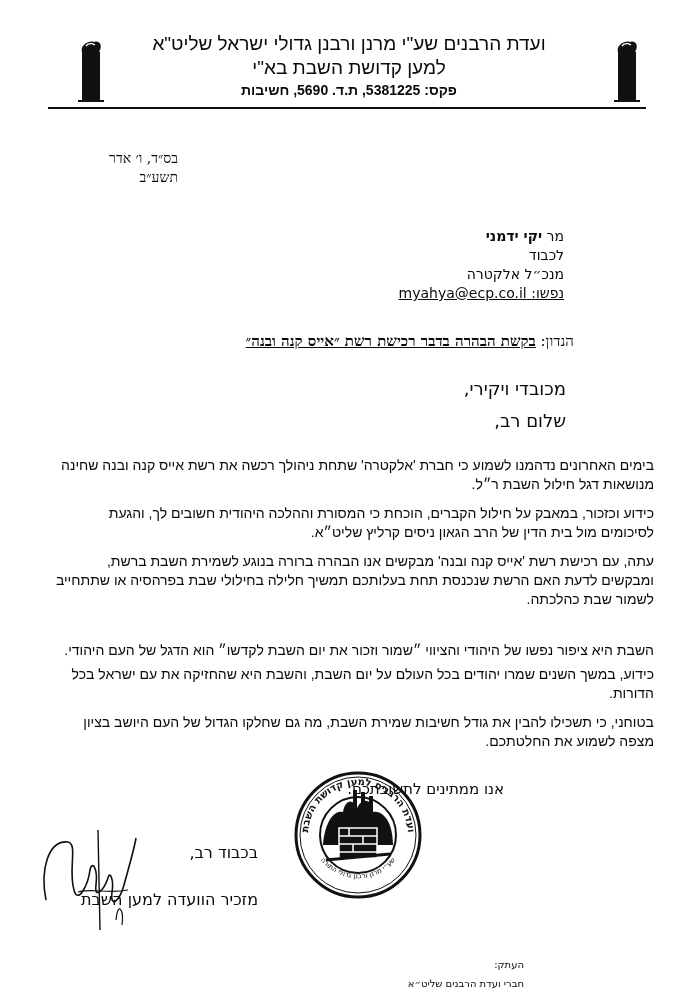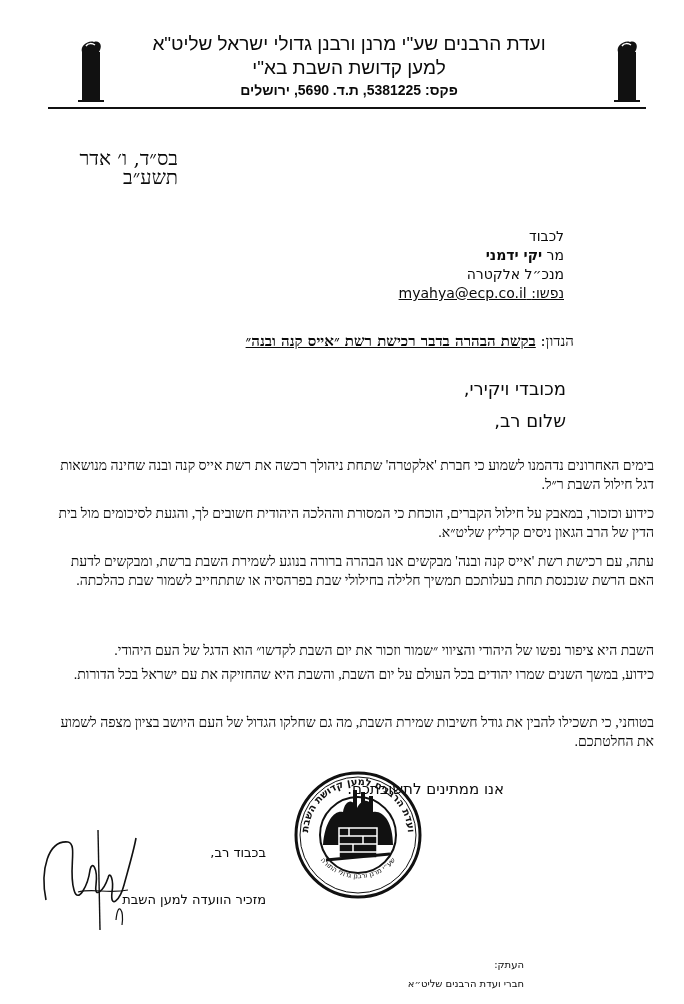--- a/index.html
+++ b/index.html
@@ -21,42 +21,42 @@
     }
     .lh-1 { top: 33px; font-size: 19px; }
     .lh-2 { top: 57px; font-size: 19px; }
     .lh-3 { top: 82px; font-size: 14px; font-weight: bold; }
     .lh-rule {
       position: absolute; top: 107px; left: 48px; width: 598px; height: 2px; background: #111;
     }
     .candle { position: absolute; top: 38px; width: 30px; height: 66px; }
 
     
-    .date { left: 78px; top: 149px; font-family: "DejaVu Serif", serif; font-size: 20px; line-height: 19px; direction: rtl; text-align: right; width: 100px; }
+    .date { left: 78px; top: 149px; font-family: "DejaVu Serif", serif; font-size: 14px; line-height: 19px; direction: rtl; text-align: right; width: 100px; }
 
     
     .recipient { right: 120px; top: 227px; font-size: 14px; line-height: 19px; width: 300px; }
     .recipient .bold { font-weight: bold; }
     .email-row { text-decoration: underline; }
 
     
     .subject { right: 110px; top: 332px; font-size: 15px; width: 520px; font-family: "DejaVu Serif", serif; }
     .subject .subj-text { font-weight: bold; text-decoration: underline; }
 
     .greeting { right: 118px; font-size: 18px; }
     .para {
       right: 30px; width: 600px; font-size: 14px; line-height: 19px;
-      font-family: Liberation Serif, serif;
+      font-family: Liberation Sans, sans-serif;
     }
 
     .closing { right: 180px; top: 780px; font-size: 15px; }
 
     .seal { left: 293px; top: 770px; width: 130px; height: 130px; }
 
-    .sig-block { left: 86px; top: 843px; width: 180px; font-size: 13px; line-height: 19px; }
+    .sig-block { left: 78px; top: 843px; width: 180px; font-size: 16px; line-height: 19px; }
     .sig-svg { position: absolute; left: 38px; top: 830px; width: 120px; height: 100px; }
 
     .cc { right: 160px; top: 955px; font-size: 10px; line-height: 19px; width: 250px; }
   </style>
 </head>
 <body>
 
 <div>
   <svg class="candle" style="left:76px" viewBox="0 0 30 66">
     <path d="M6 14 C4 8 12 2 18 4 C24 2 27 8 23 14 Z" fill="#111"></path>
@@ -65,34 +65,34 @@
     <rect x="2" y="62" width="26" height="2" fill="#111"></rect>
   </svg>
   <svg class="candle" style="left:612px" viewBox="0 0 30 66">
     <path d="M6 14 C4 8 12 2 18 4 C24 2 27 8 23 14 Z" fill="#111"></path>
     <path d="M10 8 C12 5 16 5 19 7" stroke="#fff" stroke-width="1.5" fill="none"></path>
     <rect x="6" y="14" width="18" height="48" fill="#111"></rect>
     <rect x="2" y="62" width="26" height="2" fill="#111"></rect>
   </svg>
   <div class="lh-line lh-1">ועדת הרבנים שע"י מרנן ורבנן גדולי ישראל שליט"א</div>
   <div class="lh-line lh-2">למען קדושת השבת בא"י</div>
-  <div class="lh-line lh-3">פקס: 5381225, ת.ד. 5690, ירושלים</div>
+  <div class="lh-line lh-3">פקס: 5381225, ת.ד. 5690, חשיבות</div>
   <div class="lh-rule"></div>
 </div>
 
 <div class="abs date">
   <div>בס״ד, ו׳ אדר תשע״ב</div>
 </div>
 
 <div class="abs recipient rtl">
-  <div>לכבוד</div>
   <div>
     <span>מר</span>
     <span class="bold">יקי ידמני</span>
   </div>
+  <div>לכבוד</div>
   <div>מנכ״ל אלקטרה</div>
   <div class="email-row">
     <span>נפשו:</span>
     <span>myahya@ecp.co.il</span>
   </div>
 </div>
 
 <div class="abs subject rtl">
   <span>הנדון:</span>
   <span class="subj-text">בקשת הבהרה בדבר רכישת רשת ״אייס קנה ובנה״</span>

